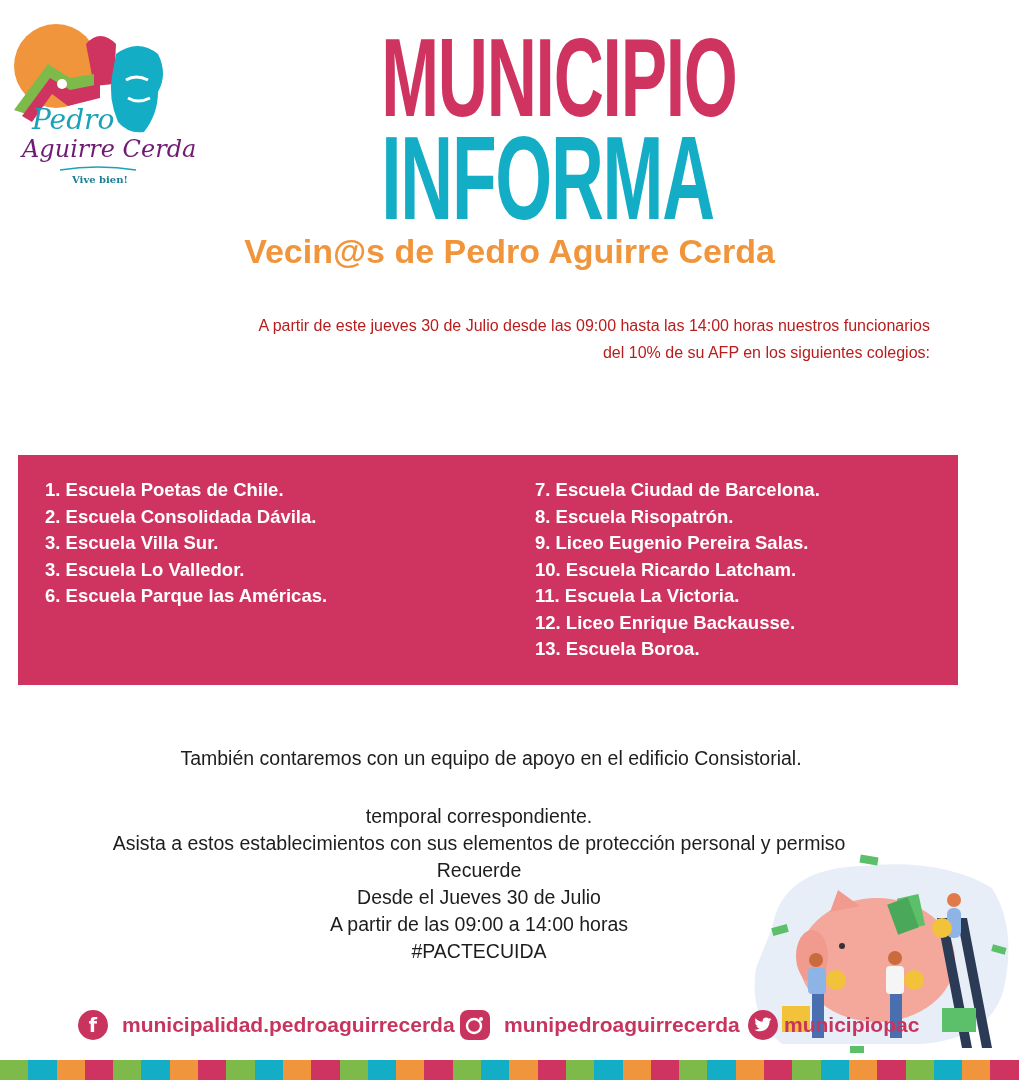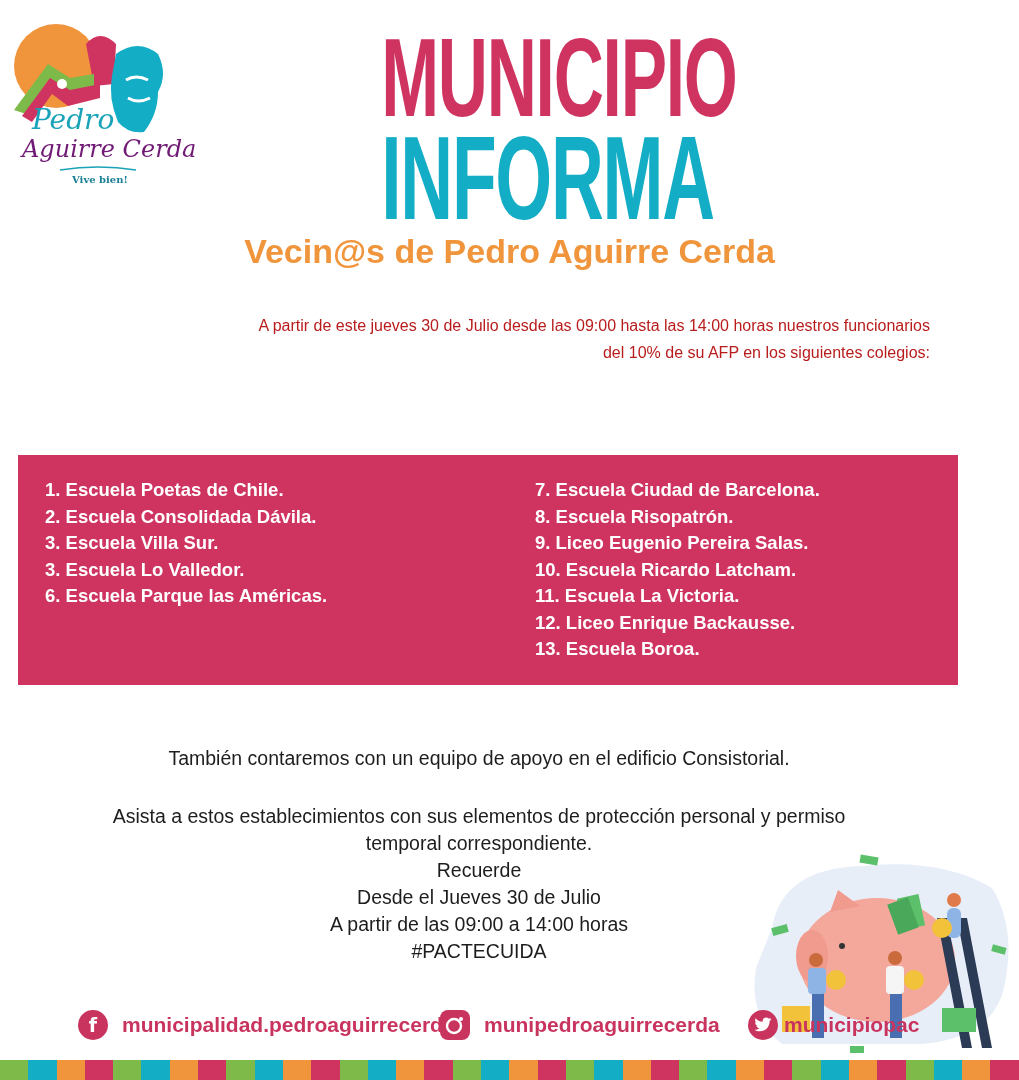--- a/index.html
+++ b/index.html
@@ -28,32 +28,32 @@
   #intro { left:30px; width:900px; top:312px; text-align:right; font-size:16px; line-height:27px; color:#b91c1c; }
 
   
   #schools { left:18px; top:455px; width:940px; height:230px; background:#cf3461; }
   .col { position:absolute; top:22px; color:#fff; font-weight:bold; font-size:18.5px; line-height:26.5px; }
   #col-left { left:27px; }
   #col-right { left:517px; }
   .col div { white-space:nowrap; }
 
   
-  #support { left:0; width:958px; top:747px; text-align:center; font-size:19.5px; color:#1d1d1d; }
+  #support { left:0; width:958px; top:747px; text-align:center; font-size:19.5px; color:#1d1d1d;padding-left:12px; }
   #reminder { left:0; width:958px; top:803px; text-align:center; font-size:19.5px; line-height:27px; color:#1d1d1d; }
 
   
   #illus { left:742px; top:848px; width:277px; height:212px; }
 
   
   .social { top:1008px; height:34px; display:flex; align-items:center; font-weight:bold; font-size:21px; color:#c9345e; white-space:nowrap; }
   .soc-icon { width:30px; height:30px; display:flex; align-items:center; justify-content:center; color:#fff; font-weight:bold; margin-right:14px; background:#c9345e; }
   #soc-fb { left:78px; }
   #soc-fb .soc-icon { border-radius:50%; font-family:"DejaVu Sans", sans-serif; font-size:19px; }
-  #soc-ig { left:440px; }
+  #soc-ig { left:460px; }
   #soc-ig .soc-icon { border-radius:8px; }
   #soc-tw { left:748px;justify-content:center; }
   #soc-tw .soc-icon { border-radius:50%; margin-right:6px; }
 
   
   #stripe { left:0; top:1060px; width:1019px; height:20px; display:flex; }
   #stripe span { flex:0 0 28.3px; height:20px; }
 </style>
 </head>
 <body>
@@ -97,22 +97,22 @@
     <div>9. Liceo Eugenio Pereira Salas.</div>
     <div>10. Escuela Ricardo Latcham.</div>
     <div>11. Escuela La Victoria.</div>
     <div>12. Liceo Enrique Backausse.</div>
     <div>13. Escuela Boroa.</div>
   </div>
 </div>
 
 <div id="support" class="abs">También contaremos con un equipo de apoyo en el edificio Consistorial.</div>
 <div id="reminder" class="abs">
+  <div>temporal correspondiente.</div>
   <div>Asista a estos establecimientos con sus elementos de protección personal y permiso</div>
-  <div>temporal correspondiente.</div>
   <div>Recuerde</div>
   <div>Desde el Jueves 30 de Julio</div>
   <div>A partir de las 09:00 a 14:00 horas</div>
   <div>#PACTECUIDA</div>
 </div>
 
 <div id="illus" class="abs">
   <svg width="277" height="212" viewBox="0 0 277 212">
     <path d="M30 80 Q40 20 120 18 Q200 10 250 40 Q275 80 262 140 Q250 190 180 196 L40 196 Q6 170 14 120 Z" fill="#e8eef8"></path>
     <ellipse cx="135" cy="112" rx="78" ry="62" fill="#f4a79b"></ellipse>

